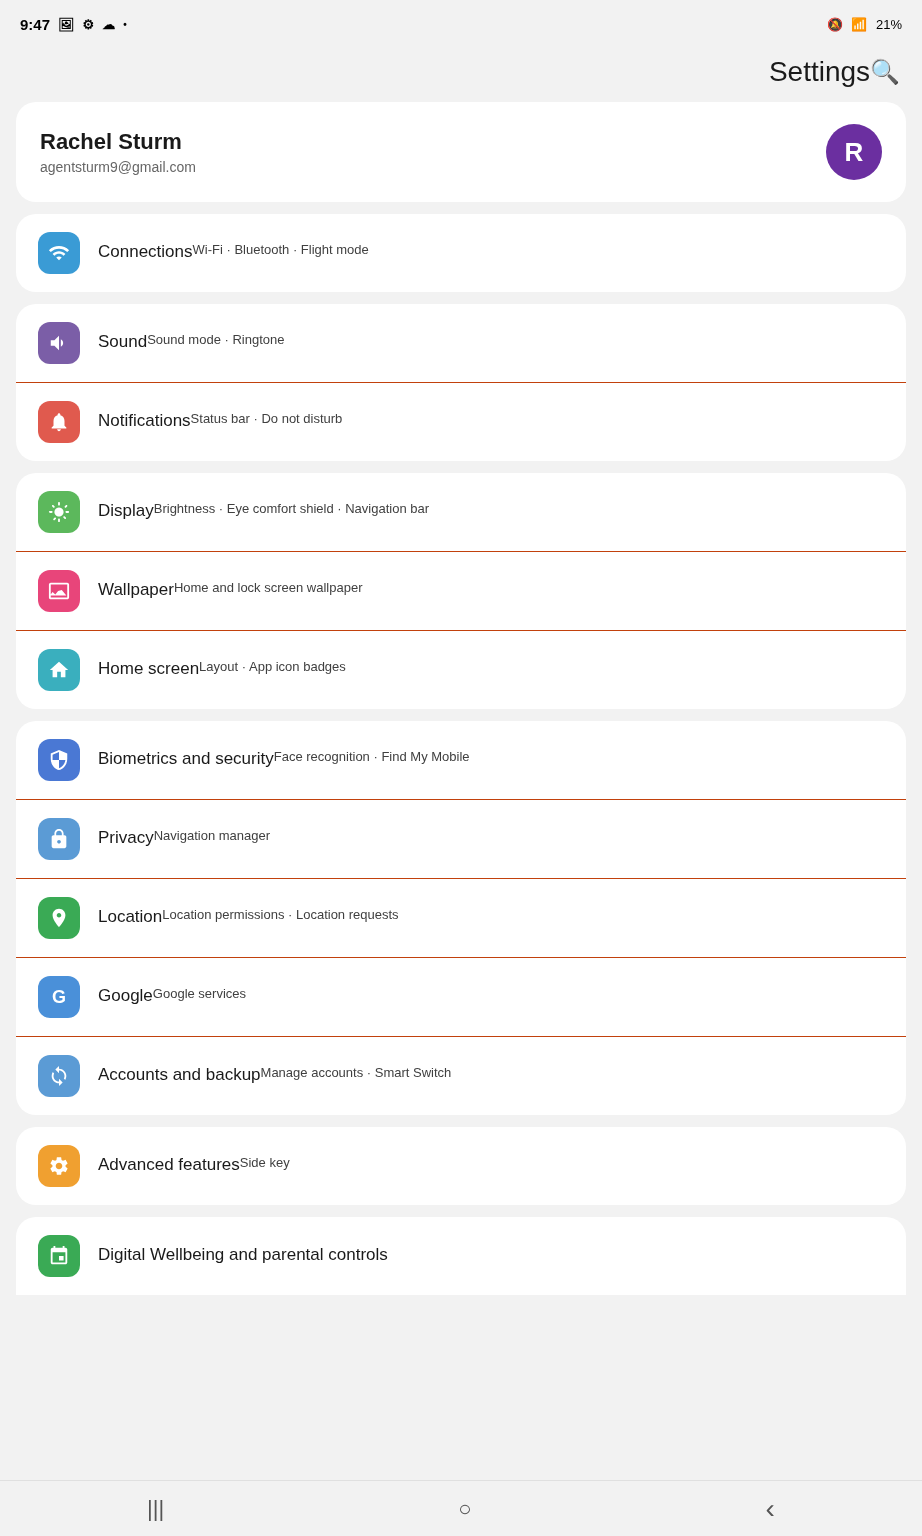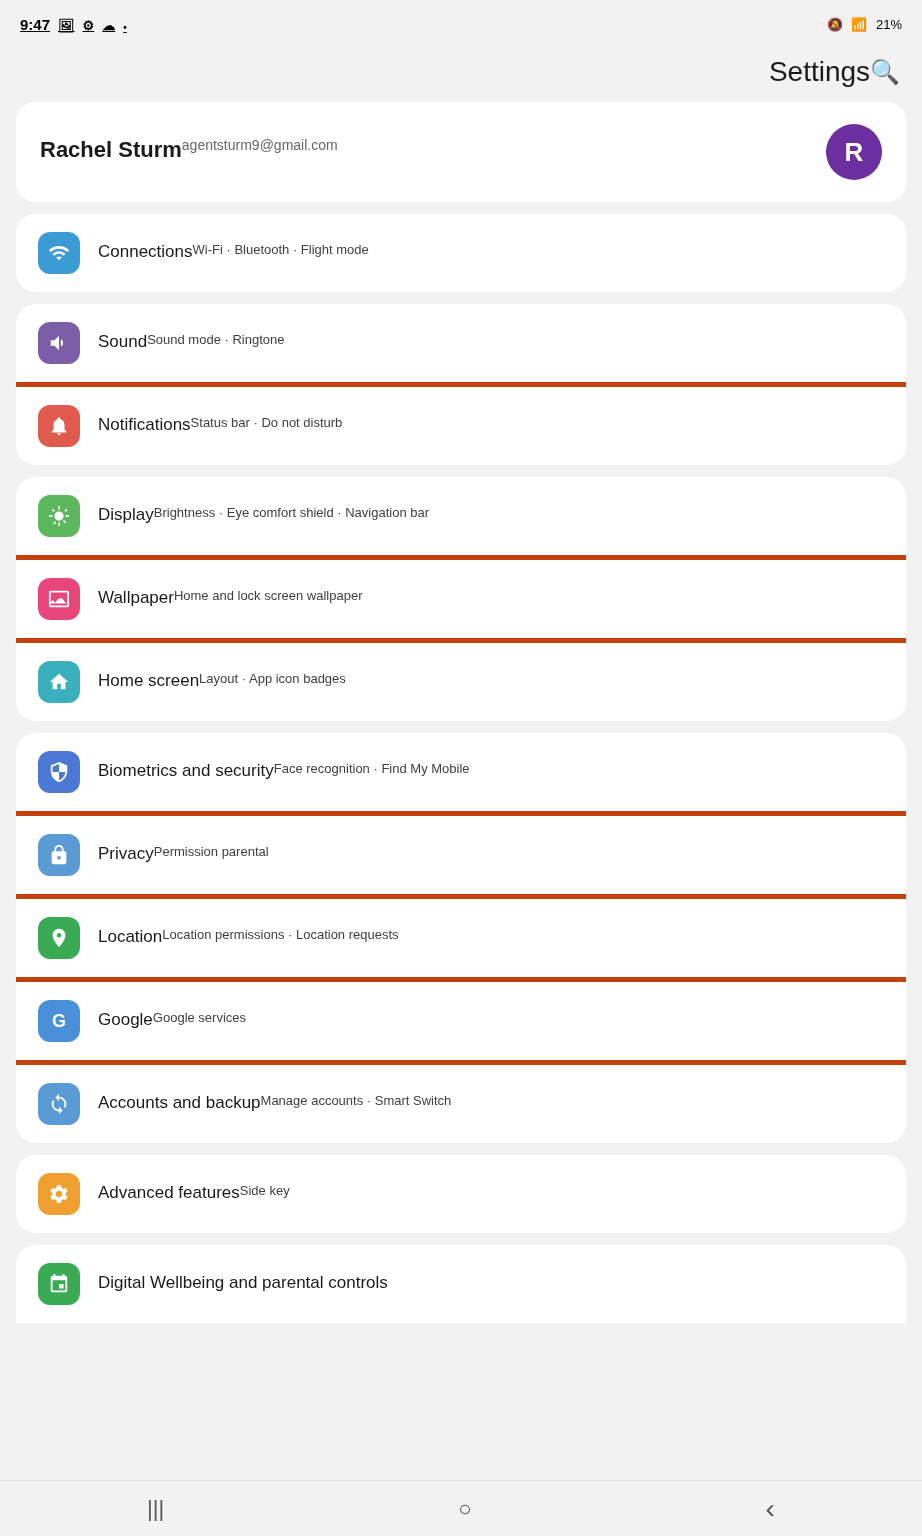--- a/index.html
+++ b/index.html
@@ -16,26 +16,25 @@
     .status-bar {
       background: #f2f2f2;
       display: flex;
       justify-content: space-between;
       align-items: center;
       padding: 10px 20px 6px 20px;
       height: 44px;
     }
     .status-left {
       display: flex;
-      align-items: flex-end;
+      align-items: center;
       gap: 8px;
       font-size: 15px;
       font-weight: 600;
       color: #000;
-      text-decoration: underline;
     }
     .status-right {
       display: flex;
       align-items: center;
       gap: 8px;
       font-size: 13px;
       color: #000;
     }
 
     
@@ -65,21 +64,21 @@
       overflow: hidden;
     }
 
     
     .profile-card {
       display: flex;
       align-items: center;
       justify-content: space-between;
       padding: 22px 24px;
     }
-    .profile-info { display: flex; flex-direction: row; }
+    .profile-info { display: flex; flex-direction: column; }
     .profile-name {
       font-size: 22px;
       font-weight: 600;
       color: #1a1a1a;
       margin-bottom: 4px;
     }
     .profile-email { font-size: 14px; color: #666; }
     .profile-avatar {
       width: 56px;
       height: 56px;
@@ -92,21 +91,21 @@
       align-items: center;
       justify-content: center;
     }
 
     
     .settings-item {
       display: flex;
       align-items: center;
       padding: 18px 22px;
       cursor: pointer;
-      border-bottom: 5px solid #c2410c;
+      border-bottom: 1px solid #c2410c;
       text-decoration: none;
     }
     .settings-item:last-child { border-bottom: none; }
 
     .item-icon {
       width: 42px;
       height: 42px;
       border-radius: 12px;
       display: flex;
       align-items: center;
@@ -295,21 +294,21 @@
     </div>
   </div>
   <div class="settings-item">
     <div class="item-icon icon-privacy">
       <svg width="22" height="22" viewBox="0 0 24 24" fill="white">
           <path d="M18 8h-1V6c0-2.76-2.24-5-5-5S7 3.24 7 6v2H6c-1.1 0-2 .9-2 2v10c0 1.1.9 2 2 2h12c1.1 0 2-.9 2-2V10c0-1.1-.9-2-2-2zm-6 9c-1.1 0-2-.9-2-2s.9-2 2-2 2 .9 2 2-.9 2-2 2zm3.1-9H8.9V6c0-1.71 1.39-3.1 3.1-3.1 1.71 0 3.1 1.39 3.1 3.1v2z"></path>
         </svg>
     </div>
     <div class="item-text">
       <span class="item-title">Privacy</span>
-      <span class="item-subtitle">Permission parental</span>
+      <span class="item-subtitle">Navigation manager</span>
     </div>
   </div>
   <div class="settings-item">
     <div class="item-icon icon-location">
       <svg width="22" height="22" viewBox="0 0 24 24" fill="white">
           <path d="M12 2C8.13 2 5 5.13 5 9c0 5.25 7 13 7 13s7-7.75 7-13c0-3.87-3.13-7-7-7zm0 9.5c-1.38 0-2.5-1.12-2.5-2.5s1.12-2.5 2.5-2.5 2.5 1.12 2.5 2.5-1.12 2.5-2.5 2.5z"></path>
         </svg>
     </div>
     <div class="item-text">
       <span class="item-title">Location</span>

